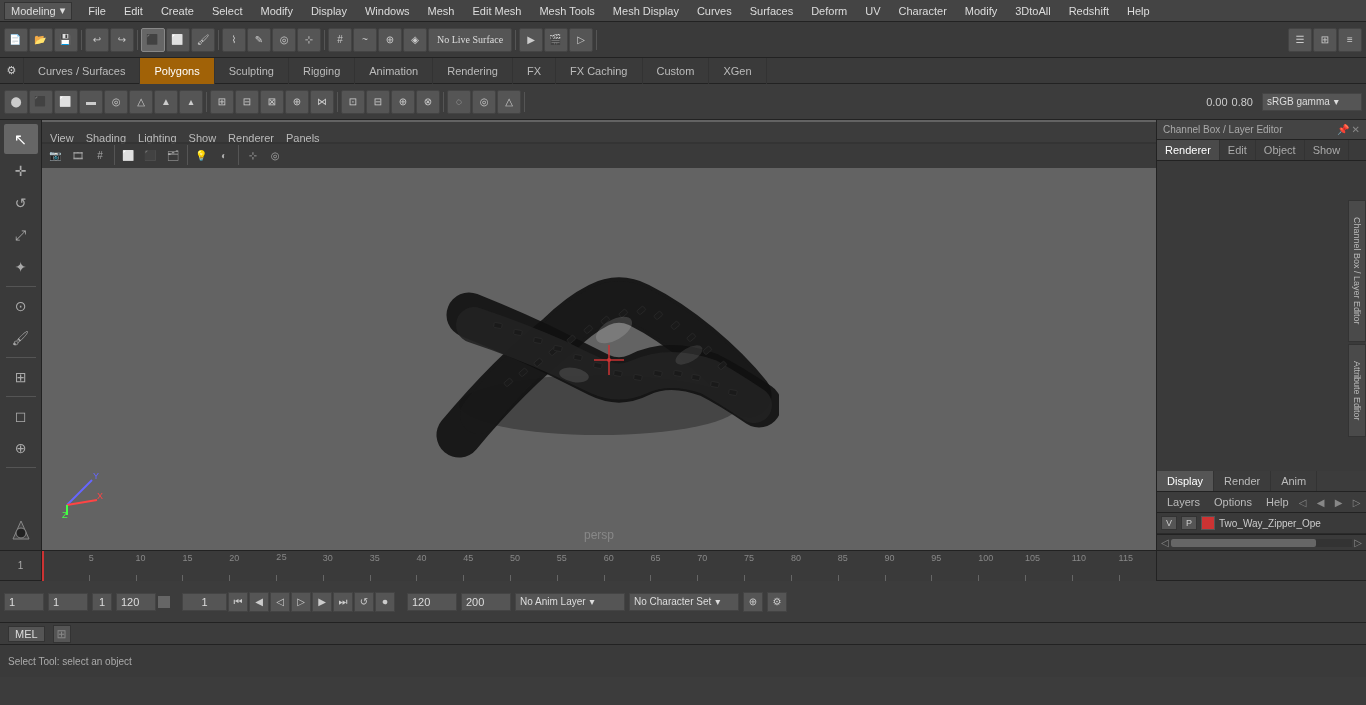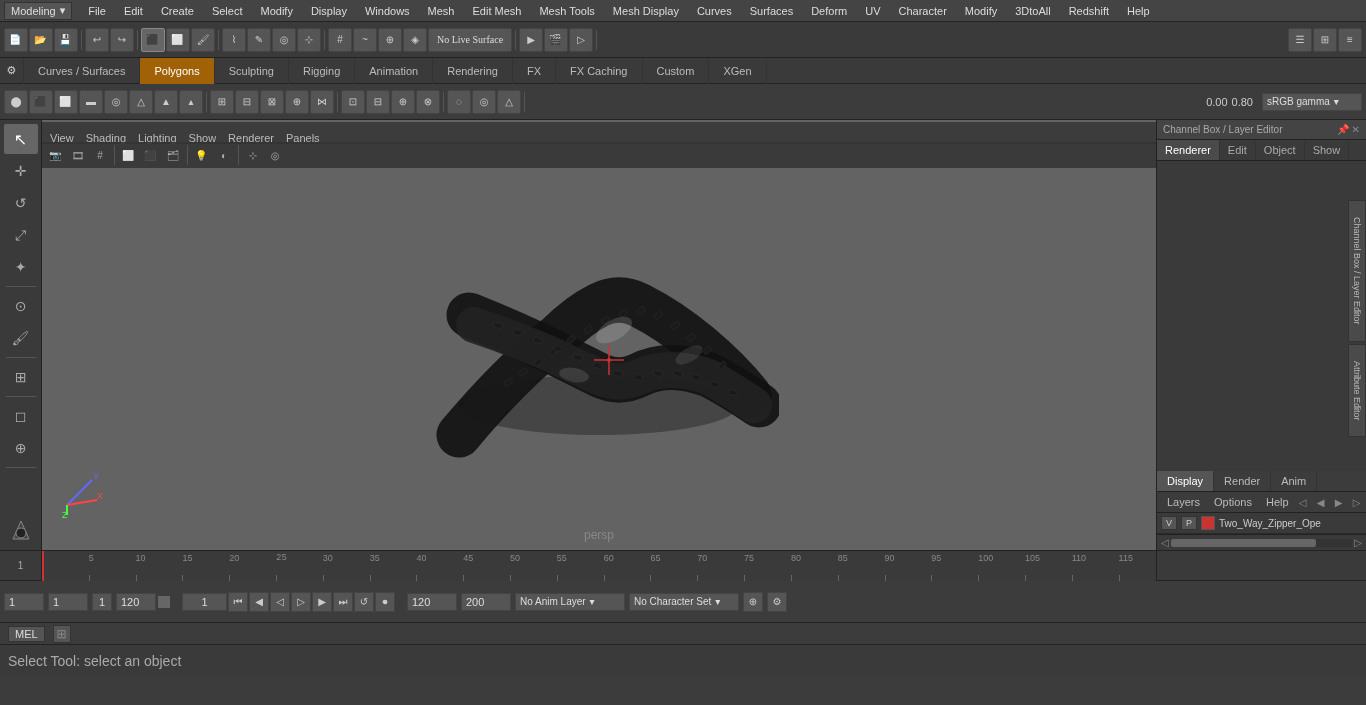--- a/index.html
+++ b/index.html
@@ -879,20 +879,20 @@
 
   <div class="play-btn">⊕</div>
   <div class="play-btn">⚙</div>
 </div>
 
 <div id="mel-bar">
   <div style="background:#555;border:1px solid #333;padding:1px 6px;margin-right:8px;cursor:pointer;font-size:11px;color:#ddd;">MEL</div>
   <div style="width:18px;height:18px;display:flex;align-items:center;justify-content:center;cursor:pointer;font-size:12px;color:#888;background:#555;border:1px solid #333;">⊞</div>
 </div>
 
-<div style="background:#3a3a3a;border-top:1px solid #222;height:18px;display:flex;align-items:center;padding:16px 8px;font-size:14px;color:#aaa;">
+<div style="background:#3a3a3a;border-top:1px solid #222;height:18px;display:flex;align-items:center;padding:16px 8px;font-size:10px;color:#aaa;">
   <span>Select Tool: select an object</span>
 </div>
 
 <div style="position:fixed;right:0;top:200px;display:flex;flex-direction:column;gap:2px;z-index:100;">
   <div class="edge-tab" style="writing-mode:vertical-rl;background:#4a4a4a;color:#bbb;font-size:9px;padding:16px 3px;cursor:pointer;border:1px solid #333;">Channel Box / Layer Editor</div>
   <div class="edge-tab" style="writing-mode:vertical-rl;background:#4a4a4a;color:#bbb;font-size:9px;padding:16px 3px;cursor:pointer;border:1px solid #333;">Attribute Editor</div>
 </div>
 
 </body></html>

